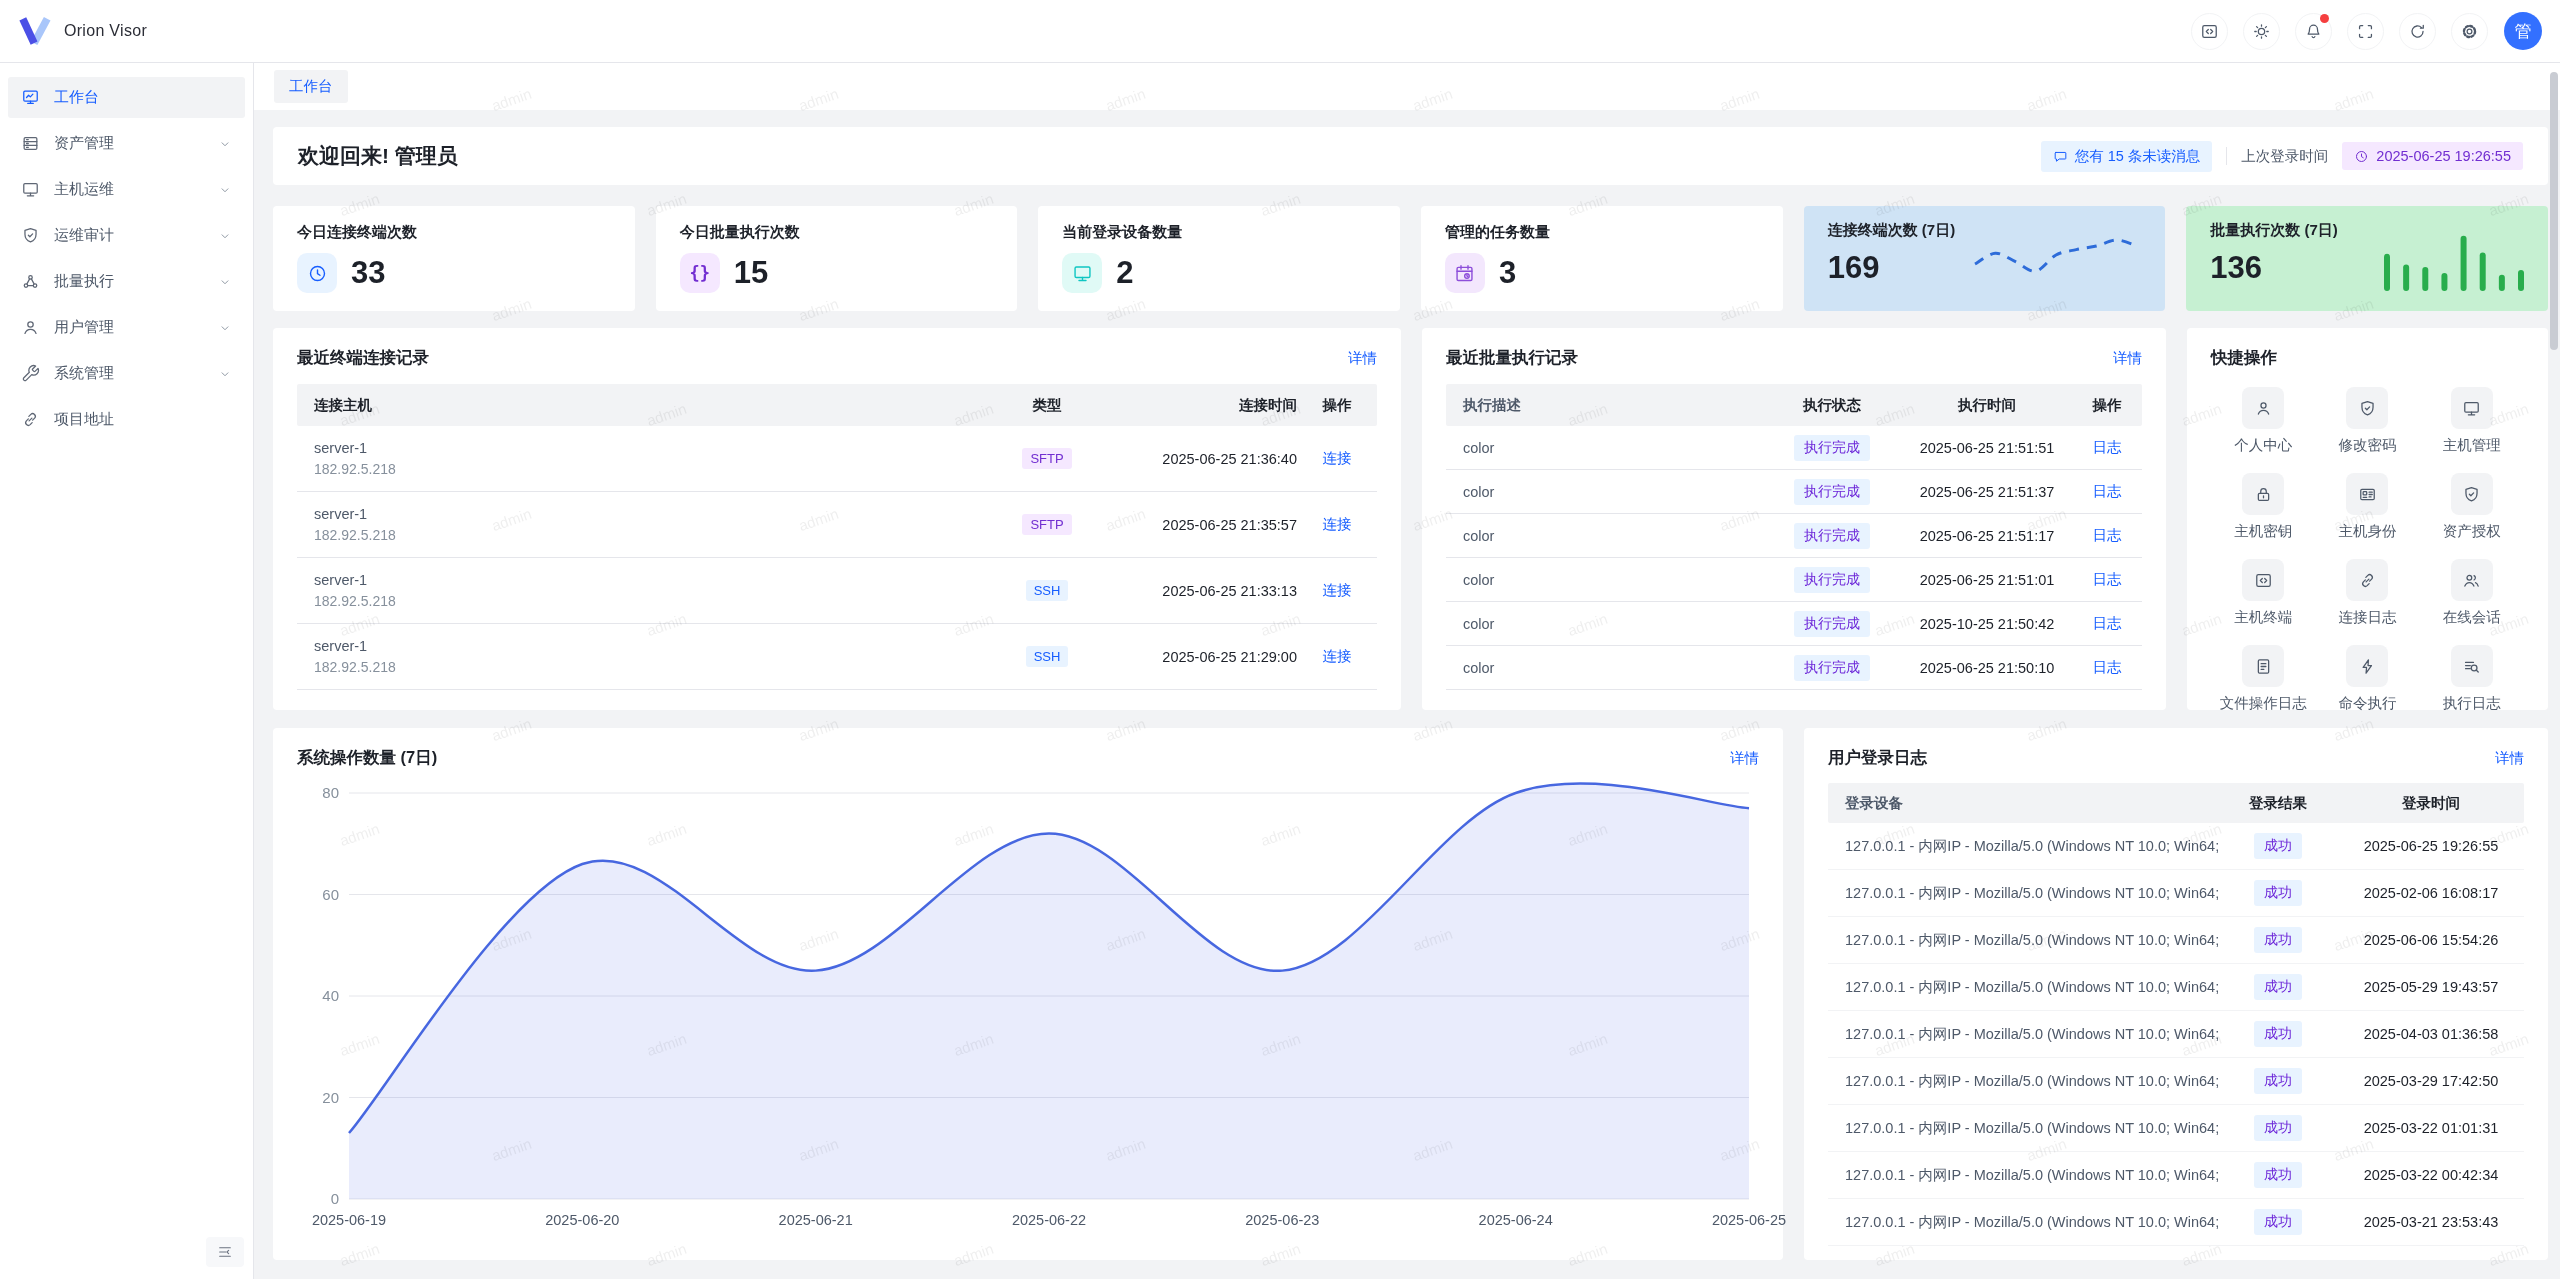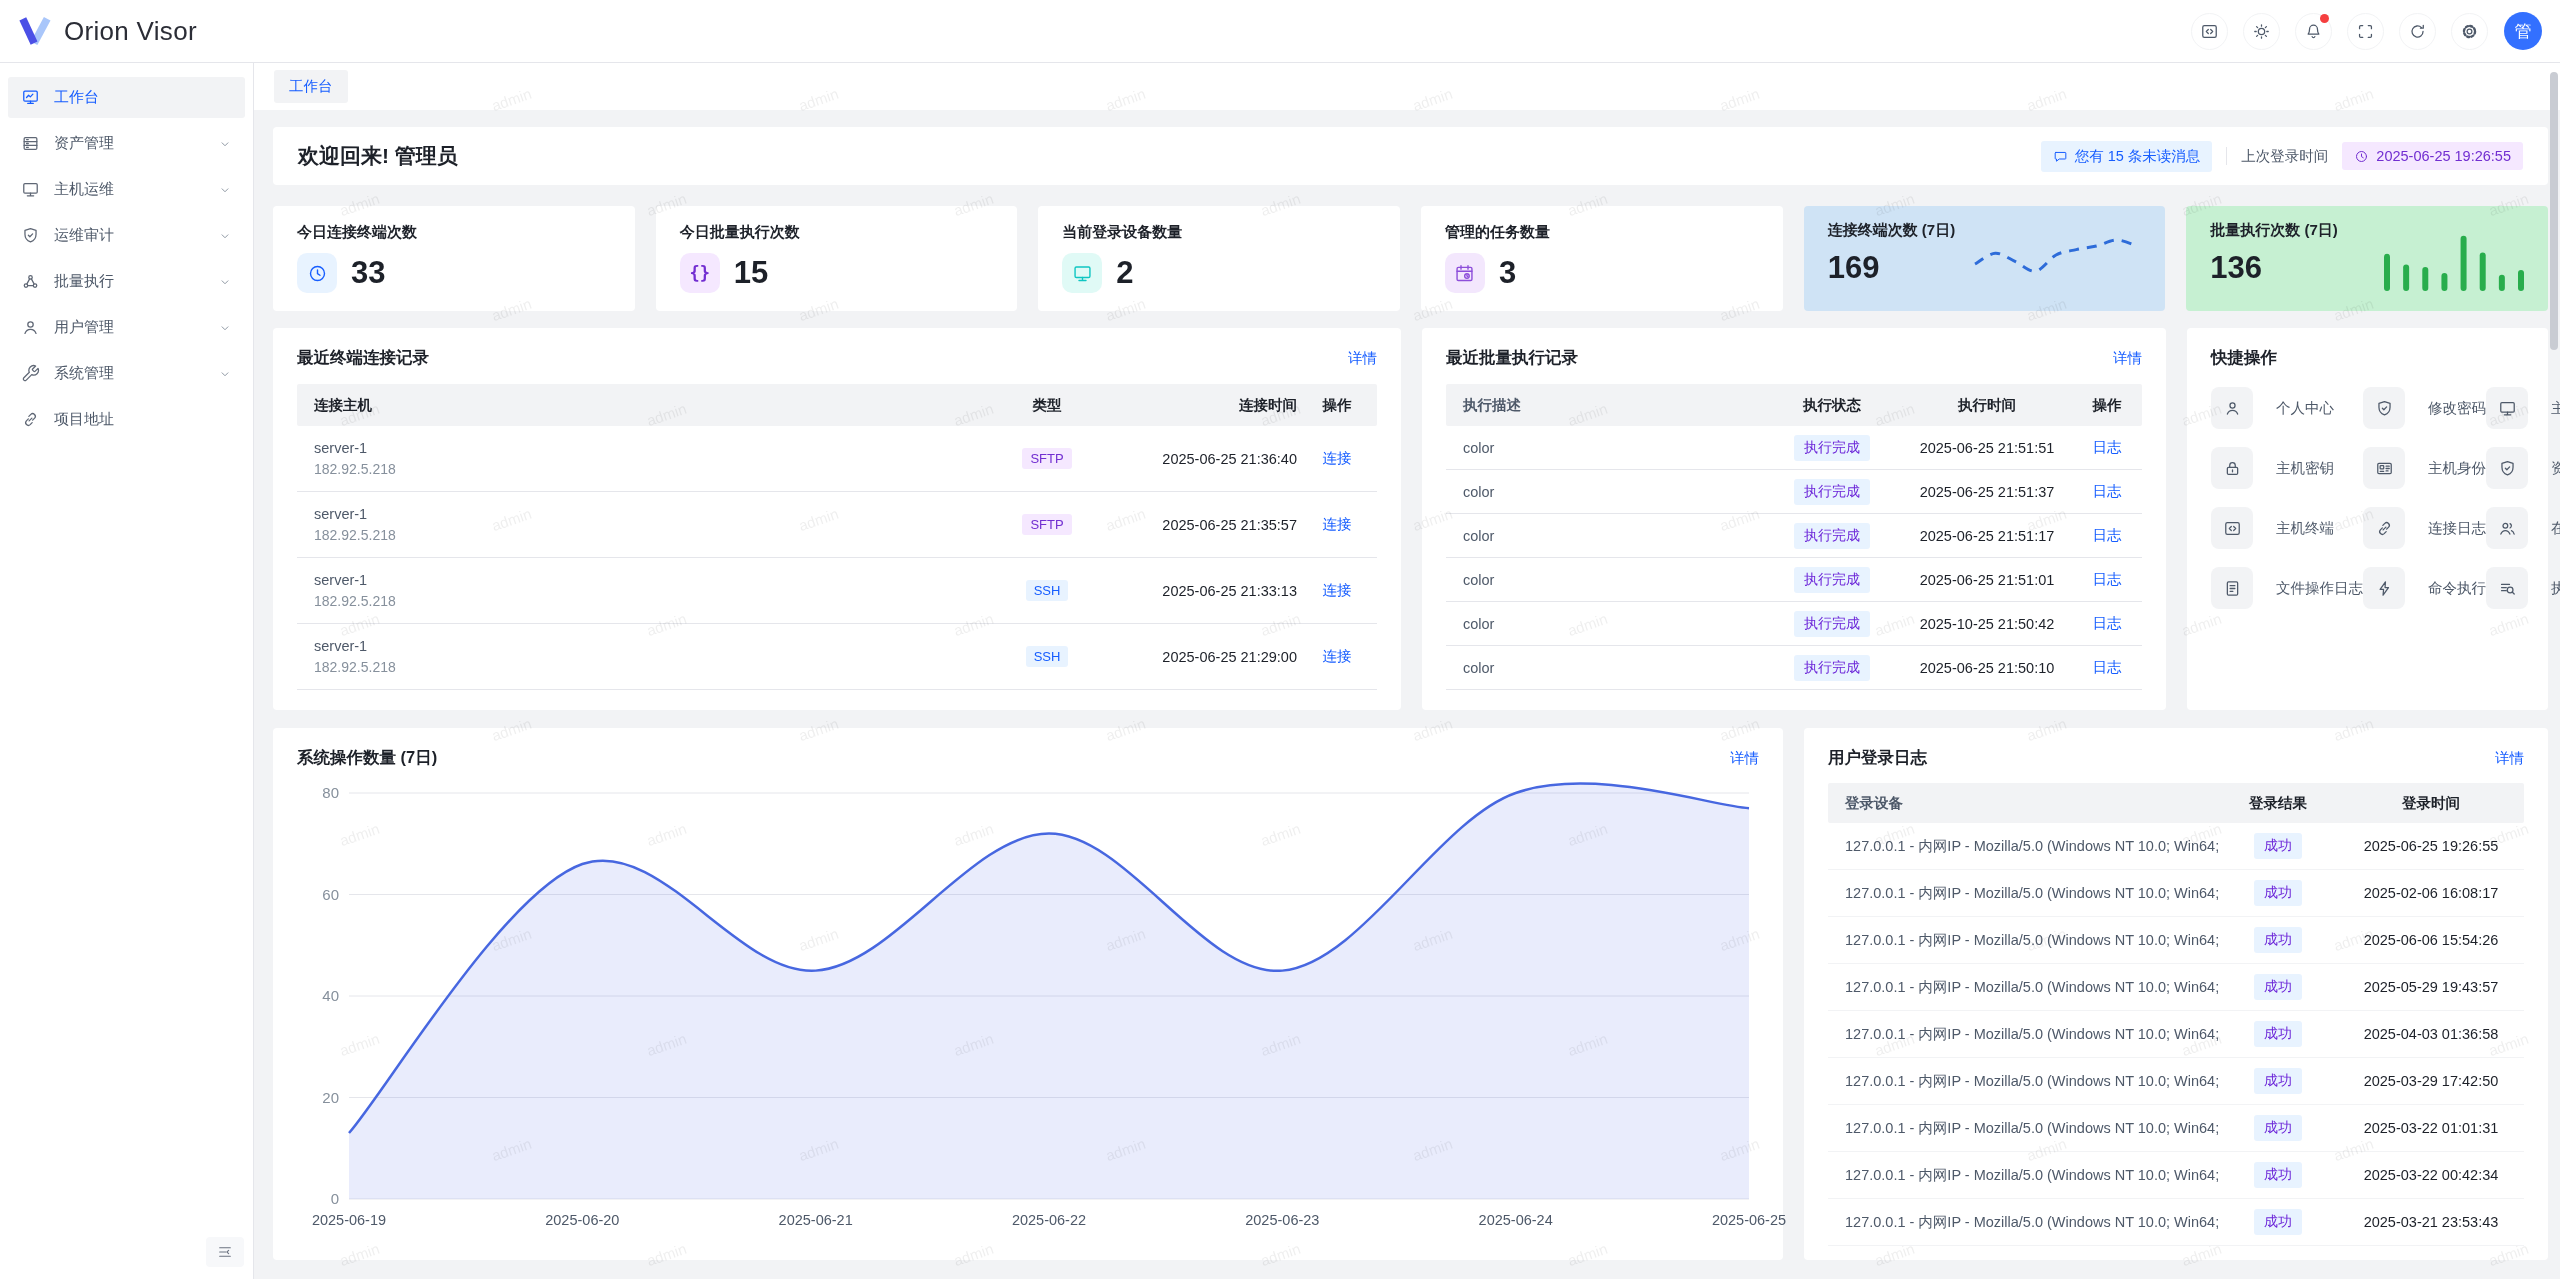--- a/index.html
+++ b/index.html
@@ -6,21 +6,21 @@
   body{
     width:2560px;height:1279px;position:relative;overflow:hidden;
     background:#f2f3f5;color:#1d2129;
     font-family:"Liberation Sans","DejaVu Sans",sans-serif;
   }
   
   .navbar{position:absolute;top:0;left:0;right:0;height:63px;background:#fff;
     border-bottom:1px solid #e5e6eb;display:flex;align-items:center;padding:0 18px;box-sizing:border-box;z-index:10}
   .brand{display:flex;align-items:center;gap:12px}
   .logo svg{width:34px;height:30px;display:block}
-  .brand-name{font-size:26px;color:#2b2d36;font-weight:500;letter-spacing:.3px}
+  .brand-name{font-size:16px;color:#2b2d36;font-weight:500;letter-spacing:.3px}
   .nav-actions{margin-left:auto;display:flex;gap:15px;align-items:center}
   .nav-btn{position:relative;width:37px;height:37px;border-radius:50%;border:1px solid #f2f3f5;
     background:#fff;display:flex;align-items:center;justify-content:center;cursor:pointer;padding:0}
   .nav-ic{display:flex;color:#4e5969}
   .nav-ic svg{width:19px;height:19px}
   .dot{position:absolute;top:0;right:2px;width:9px;height:9px;border-radius:50%;background:#f53f3f}
   .avatar{width:38px;height:38px;margin-left:16px;border-radius:50%;background:#3370ff;color:#fff;
     font-size:17px;border:none;display:flex;align-items:center;justify-content:center;cursor:pointer}
   
   .sidebar{position:absolute;top:63px;left:0;width:253px;bottom:0;background:#fff;
@@ -93,21 +93,21 @@
   .tag-blue{background:#e8f3ff;color:#165dff}
   .link{color:#165dff;cursor:pointer;text-decoration:none}
   .t-exec .col-desc{flex:1;padding-left:17px;color:#4e5969;text-align:left}
   .t-exec .col-status{width:140px;text-align:center}
   .t-exec .col-time2{width:170px;text-align:center}
   .t-exec .col-act2{width:70px;text-align:center}
   .trow.t-exec{height:43px}
   .status-tag{display:inline-block;background:#e8f3ff;color:#6d28d9;font-size:14px;padding:4px 10px;border-radius:3px}
   
   .quick-grid{display:grid;grid-template-columns:repeat(3,1fr);row-gap:6px;margin-top:12px}
-  .quick-item{display:flex;align-items:center;gap:23px;cursor:pointer;padding:6px 0}
+  .quick-item{display:flex;flex-direction:column;align-items:center;gap:7px;cursor:pointer;padding:6px 0}
   .quick-ic{width:42px;height:42px;border-radius:8px;background:#f2f3f5;display:flex;align-items:center;
     justify-content:center;color:#4e5969}
   .quick-ic svg{width:19px;height:19px}
   .quick-label{font-size:14.5px;color:#4e5969;white-space:nowrap}
   
   .bottom-row{display:grid;grid-template-columns:1510px 744px;gap:21px;margin-top:18px}
   .bottom-row .panel{height:532px}
   #ops-chart{margin-top:12px;overflow:visible}
   .t-login .col-dev{flex:1;padding-left:17px;color:#4e5969;text-align:left;white-space:nowrap;overflow:hidden}
   .t-login .col-res{width:120px;text-align:center}

